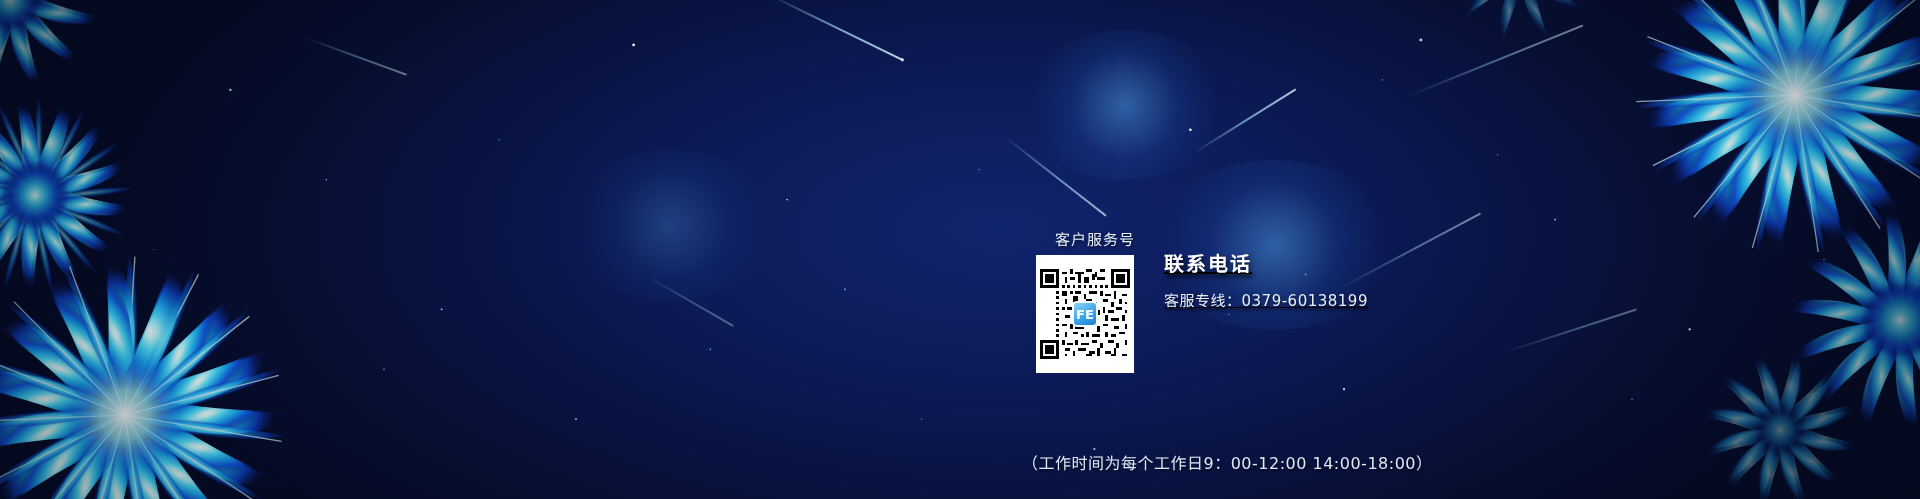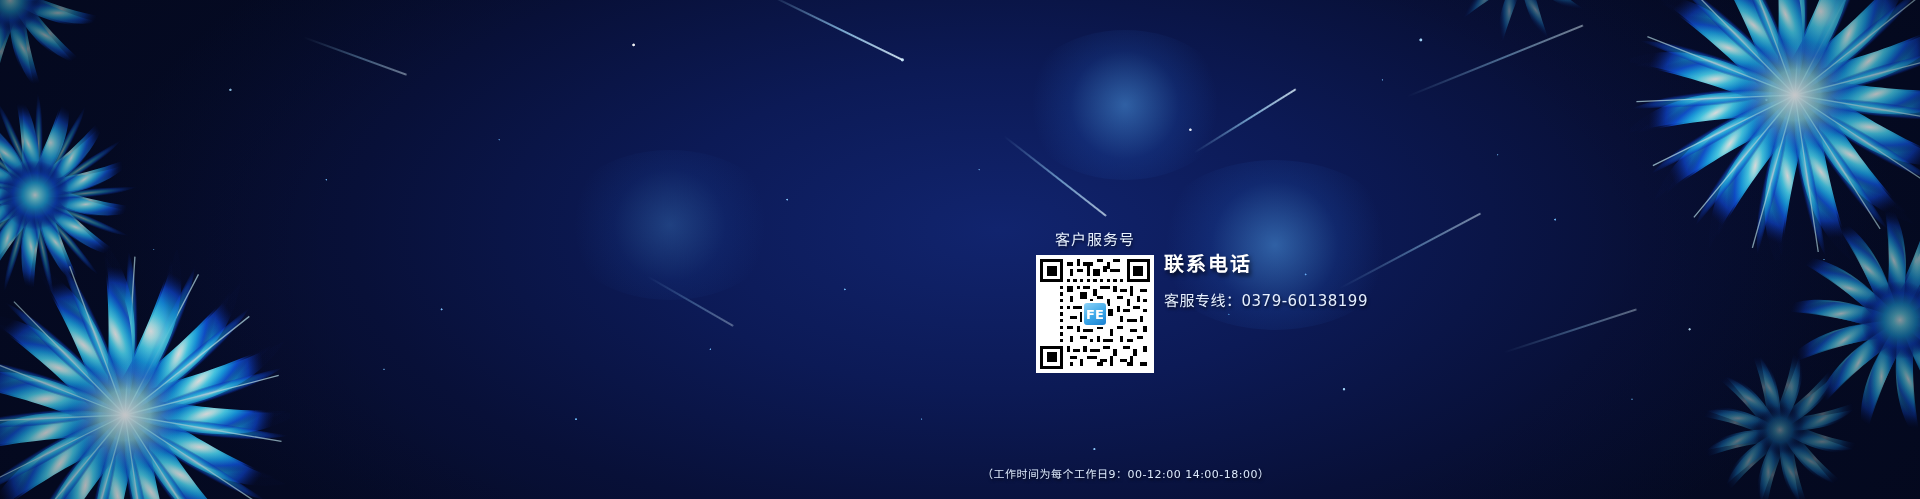--- a/index.html
+++ b/index.html
@@ -116,50 +116,49 @@
     position:absolute;left:1012px;top:228px;
     width:470px;
   }
   .qr-col{position:absolute;left:24px;top:0;width:118px;text-align:center;}
   .qr-caption{
     font-size:15px;color:#e8f2ff;letter-spacing:1px;
     margin:0 0 6px 0;white-space:nowrap;
     text-shadow:1px 2px 3px rgba(0,0,0,.6);
   }
   .qr-box{
-    position:relative;width:118px;height:118px;
+    position:relative;width:98px;height:118px;
     background:#ffffff;padding:4px;
   }
   .qr-box svg{display:block;width:100%;height:100%;}
   .qr-logo{
     position:absolute;left:50%;top:50%;
     width:26px;height:26px;margin:-13px 0 0 -13px;
     background:linear-gradient(150deg,#8fd3f7 0%,#3aa6e8 55%,#1a7fd0 100%);
     border:2px solid #ffffff;border-radius:5px;
     display:flex;align-items:center;justify-content:center;
     font-size:13px;font-weight:bold;color:#ffffff;line-height:1;
     font-family:"DejaVu Sans","Liberation Sans",sans-serif;
   }
 
-  .phone-col{position:absolute;left:152px;top:20px;}
+  .phone-col{position:absolute;left:152px;top:20px;text-decoration:underline;}
   .phone-title{
     font-size:20px;font-weight:bold;color:#ffffff;
     letter-spacing:2px;margin:0 0 12px 0;white-space:nowrap;
     text-shadow:2px 3px 4px rgba(0,0,0,.7);
   }
   .phone-line{
     font-size:15px;color:#e6f0ff;letter-spacing:.5px;
     margin:0 0 8px 0;white-space:nowrap;
     text-shadow:1px 2px 3px rgba(0,0,0,.65);
   }
   .hours{
-    position:absolute;left:982px;top:450px;
-    font-size:11px;color:#dce9fb;letter-spacing:.5px;white-space:nowrap;
+    position:absolute;left:1022px;top:450px;
+    font-size:16px;color:#dce9fb;letter-spacing:.5px;white-space:nowrap;
     text-shadow:1px 2px 3px rgba(0,0,0,.6);
-    margin-top:15px;
   }
 
   
   .vignette{position:absolute;inset:0;pointer-events:none;
     background:radial-gradient(ellipse 1150px 560px at 50% 50%,rgba(0,0,0,0) 55%,rgba(2,5,18,.45) 100%);}
 </style>
 </head>
 <body>
 
 <div class="banner">

